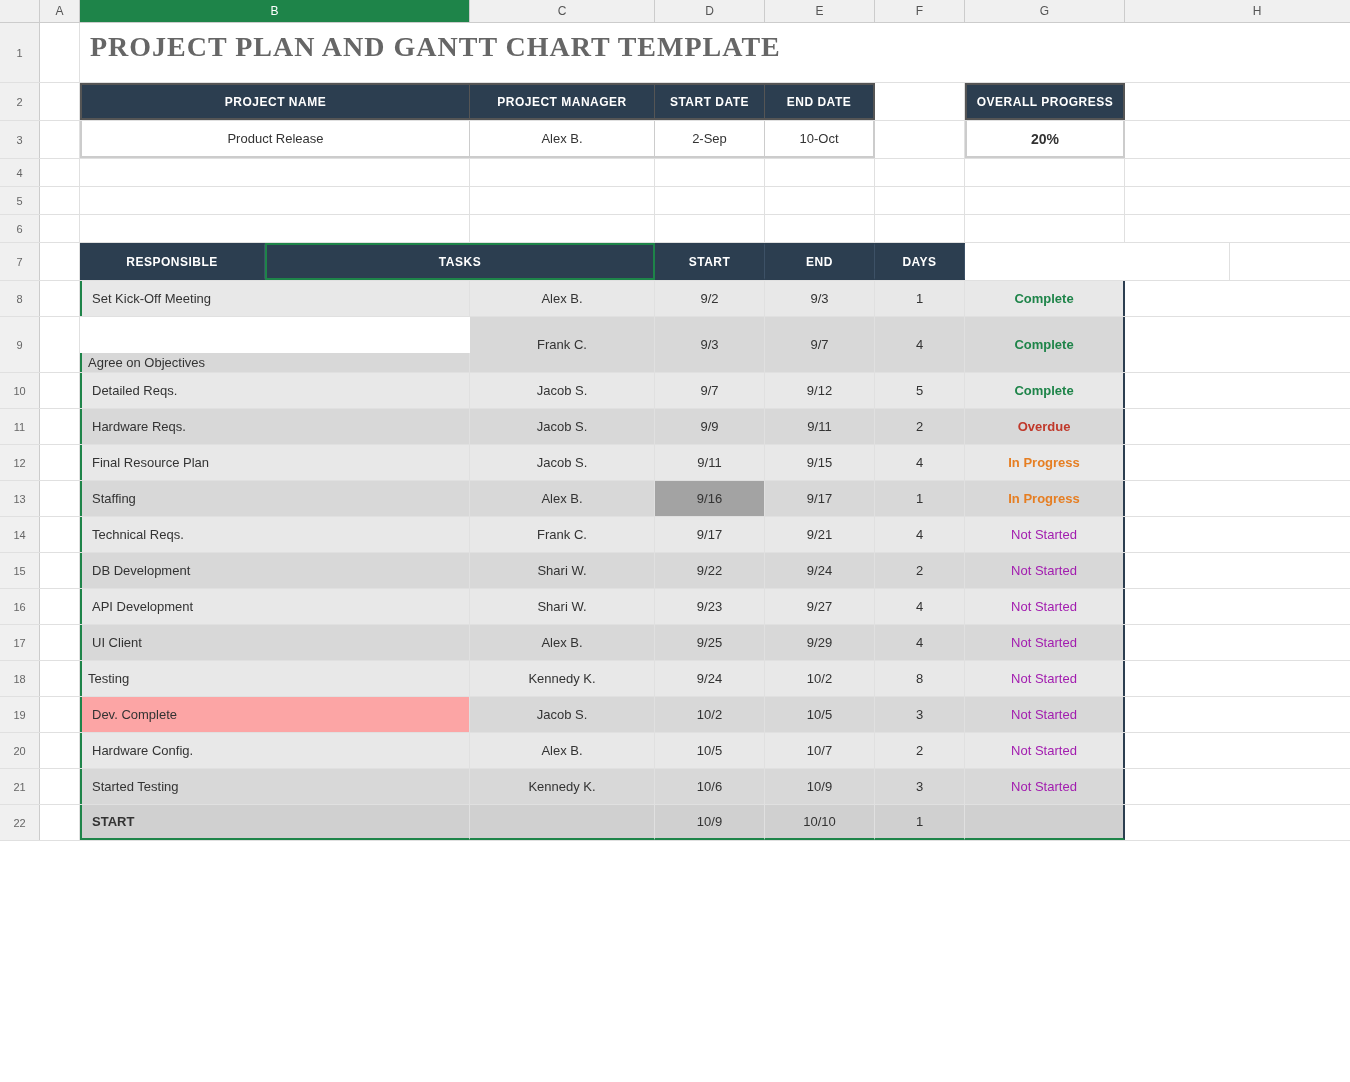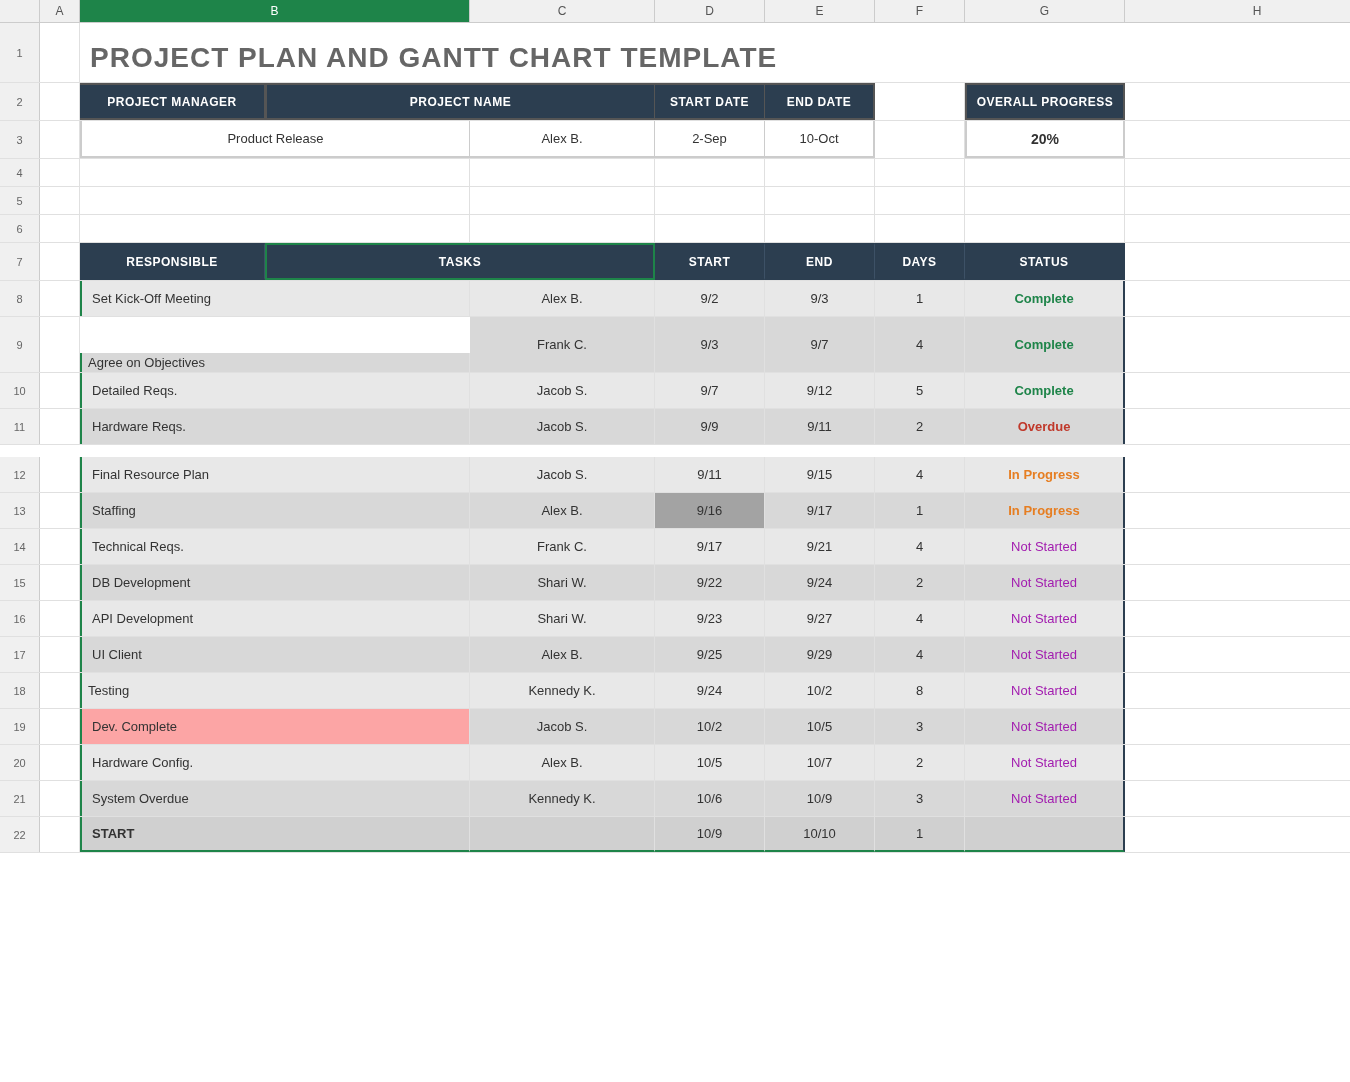--- a/index.html
+++ b/index.html
@@ -84,21 +84,22 @@
     .col-h { width: 265px; min-width: 265px; }
 
     
     .title-cell {
       font-size: 28px;
       font-weight: 700;
       color: #666;
       letter-spacing: 1px;
       text-transform: uppercase;
       padding: 8px 10px;
-      align-items: flex-end;
+      align-items: flex-start;
+      font-family: Liberation Serif, serif;
     }
 
     
     .info-header {
       background: #2c3e50;
       color: #fff;
       font-weight: 700;
       font-size: 12px;
       text-align: center;
       justify-content: center;
@@ -167,26 +168,26 @@
       <div class="cell col-b title-cell" style="width:735px;min-width:735px;border-right:none;">
         <span>PROJECT PLAN AND GANTT CHART TEMPLATE</span>
       </div>
       <div class="cell" style="width:265px;min-width:265px;background:#fff;border-right:none;"></div>
     </div>
 
     <div class="sheet-row" style="min-height:38px;">
       <div class="row-num">2</div>
       <div class="cell col-a empty-cell"></div>
 
+      <div class="cell col-b info-header" style="border:2px solid #555;border-right:1px solid #555;">
+        <span>PROJECT NAME</span>
+      </div>
+
       <div class="cell col-c info-header" style="border:2px solid #555;border-left:none;border-right:1px solid #555;">
         <span>PROJECT MANAGER</span>
-      </div>
-
-      <div class="cell col-b info-header" style="border:2px solid #555;border-right:1px solid #555;">
-        <span>PROJECT NAME</span>
       </div>
 
       <div class="cell col-d info-header" style="border:2px solid #555;border-left:none;border-right:1px solid #555;">
         <span>START DATE</span>
       </div>
 
       <div class="cell col-e info-header" style="border:2px solid #555;border-left:none;border-right:2px solid #555;">
         <span>END DATE</span>
       </div>
 
@@ -279,23 +280,20 @@
       </div>
 
       <div class="cell col-e task-header" style="border-top:2px solid #2c3e50;border-bottom:2px solid #2c3e50;border-right:1px solid #3d5166;">
         <span>END</span>
       </div>
 
       <div class="cell col-f task-header" style="border-top:2px solid #2c3e50;border-bottom:2px solid #2c3e50;border-right:1px solid #3d5166;">
         <span>DAYS</span>
       </div>
 
-      <div class="cell col-g task-header" style="border-top:2px solid #2c3e50;border-bottom:2px solid #2c3e50;border-right:2px solid #2c3e50;">
-        <span>STATUS</span>
-      </div>
       <div class="cell col-h empty-cell"></div>
     </div>
 
     <div id="task-rows">
         <div class="sheet-row" style="min-height: 36px;">
     <div class="row-num">8</div>
     <div class="cell col-a" style="background:#fff;"></div>
     <div class="cell col-b" style="background:#e8e8e8;border-left:2px solid #1e8449;padding-left:10px;">
       <span>Set Kick-Off Meeting</span>
     </div>
@@ -378,21 +376,21 @@
       <span>9/11</span>
     </div>
     <div class="cell col-f" style="background:#d8d8d8;justify-content:center;">
       <span>2</span>
     </div>
     <div class="cell col-g" style="background:#d8d8d8;justify-content:center;border-right:2px solid #2c3e50;">
       <span class="status-overdue">Overdue</span>
     </div>
     <div class="cell col-h empty-cell"></div>
   </div>
-        <div class="sheet-row" style="min-height: 36px; margin-top: 12px;">
+        <div class="sheet-row" style="min-height: 36px;">
     <div class="row-num">12</div>
     <div class="cell col-a" style="background:#fff;"></div>
     <div class="cell col-b" style="background:#e8e8e8;border-left:2px solid #1e8449;padding-left:10px;">
       <span>Final Resource Plan</span>
     </div>
     <div class="cell col-c" style="background:#e8e8e8;justify-content:center;">
       <span>Jacob S.</span>
     </div>
     <div class="cell col-d" style="background:#e8e8e8;justify-content:center;">
       <span>9/11</span>
@@ -589,21 +587,21 @@
     </div>
     <div class="cell col-g" style="background:#e8e8e8;justify-content:center;border-right:2px solid #2c3e50;">
       <span class="status-notstarted">Not Started</span>
     </div>
     <div class="cell col-h empty-cell"></div>
   </div>
         <div class="sheet-row" style="min-height: 36px;">
     <div class="row-num">21</div>
     <div class="cell col-a" style="background:#fff;"></div>
     <div class="cell col-b" style="background:#d8d8d8;border-left:2px solid #1e8449;padding-left:10px;">
-      <span>System Overdue</span>
+      <span>Started Testing</span>
     </div>
     <div class="cell col-c" style="background:#d8d8d8;justify-content:center;">
       <span>Kennedy K.</span>
     </div>
     <div class="cell col-d" style="background:#d8d8d8;justify-content:center;">
       <span>10/6</span>
     </div>
     <div class="cell col-e" style="background:#d8d8d8;justify-content:center;">
       <span>10/9</span>
     </div>

